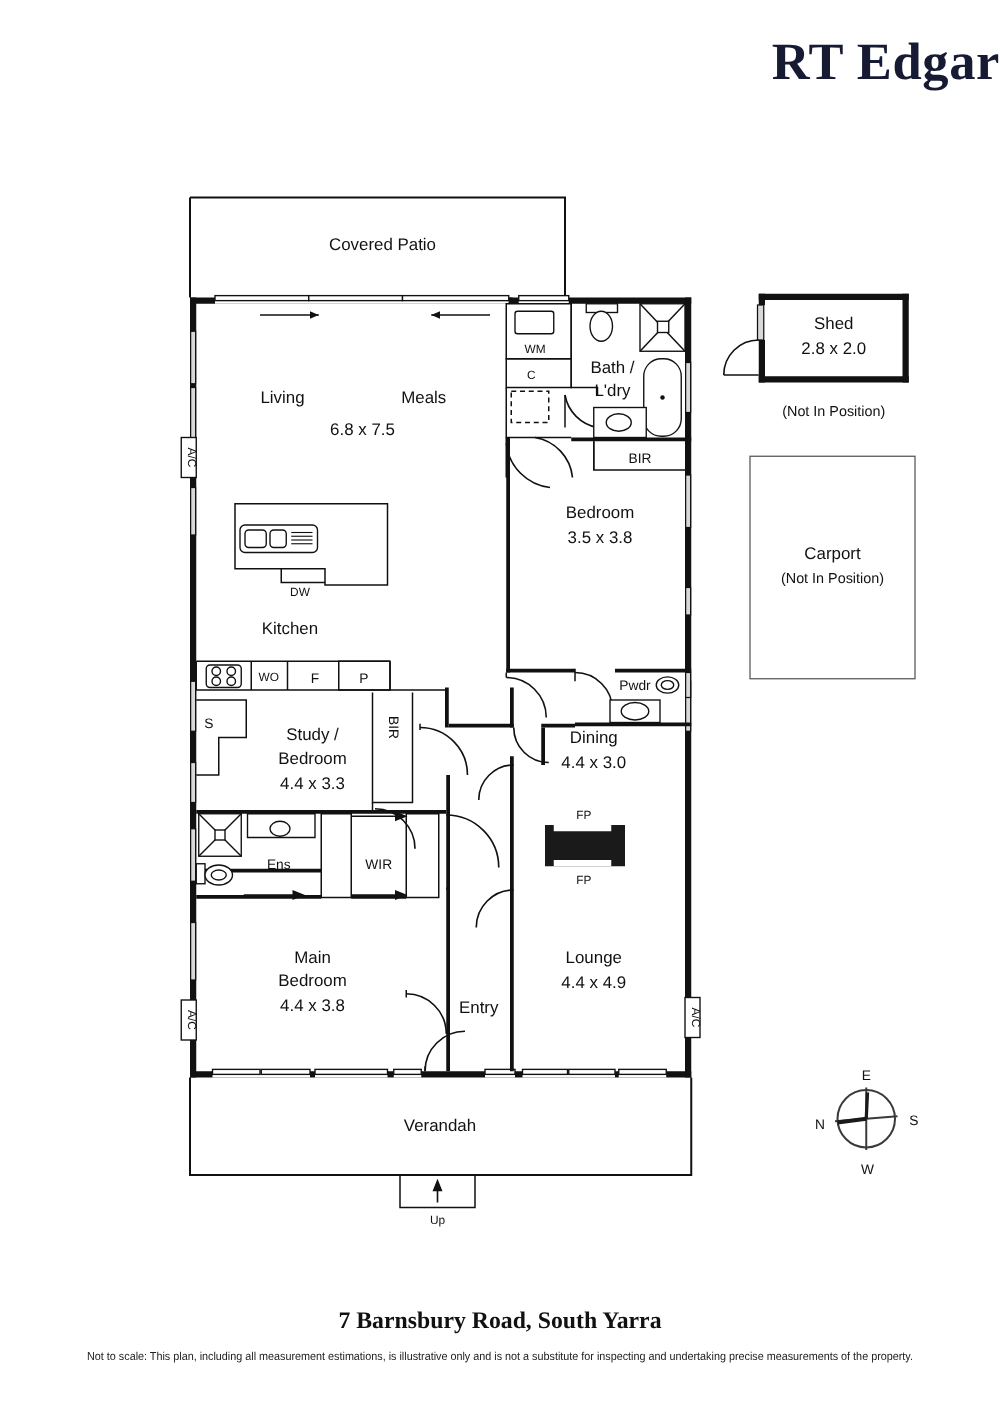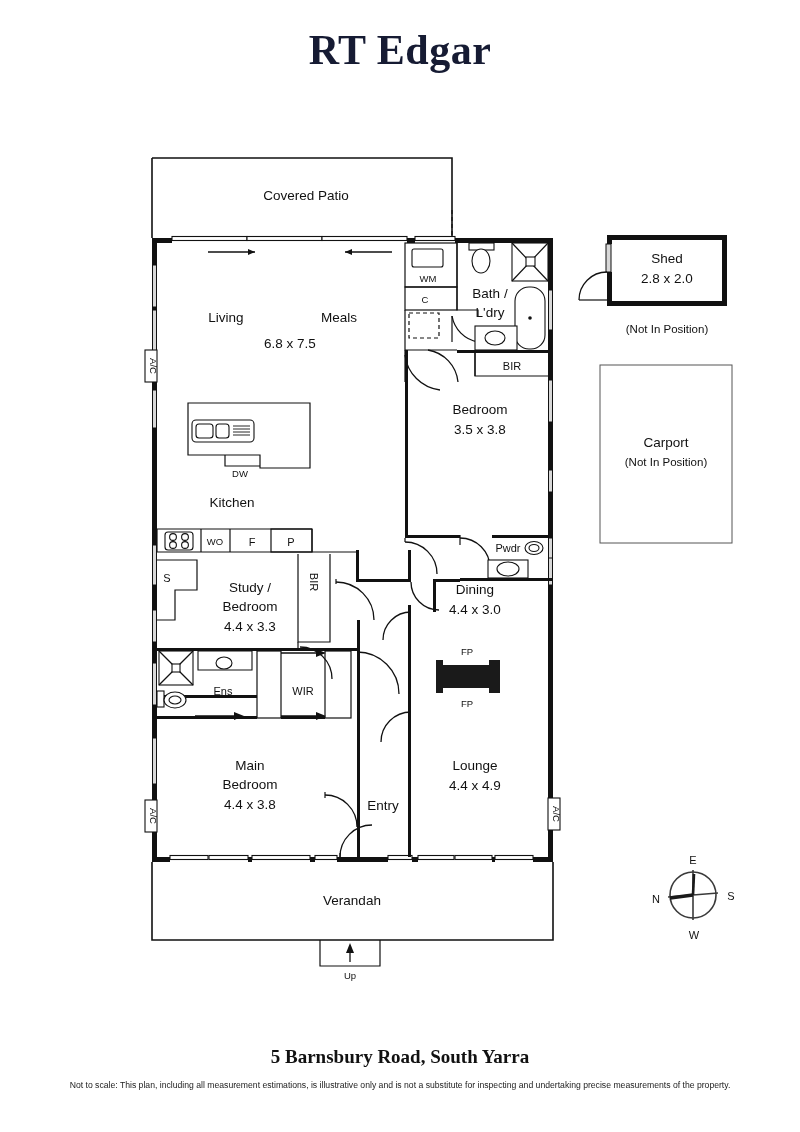--- a/index.html
+++ b/index.html
@@ -20,21 +20,21 @@
     inset: 0;
     width: 800px;
     height: 1132px;
   }
   
   .logo {
     position: absolute;
     top: 26px;
     left: 0;
     width: 800px;
-    text-align: center;
+    text-align: right;
     font-family: "Liberation Serif", serif;
     font-size: 42px;
     font-weight: 700;
     letter-spacing: 0.5px;
     color: #161b33;
   }
   
   .address {
     position: absolute;
     top: 1046px;
@@ -453,16 +453,16 @@
       <line x1="553" y1="745" x2="554" y2="724" stroke="#1a1a1a" stroke-width="2.6"></line>
       <text class="lbl-sm" x="553" y="714">E</text>
       <text class="lbl-sm" x="591" y="750">S</text>
       <text class="lbl-sm" x="554" y="789">W</text>
       <text class="lbl-sm" x="516" y="753">N</text>
     </g>
 
   </svg>
   </div>
 
-  <div class="address">5 Barnsbury Road, South Yarra</div>
+  <div class="address">7 Barnsbury Road, South Yarra</div>
   <div class="disclaimer">Not to scale: This plan, including all measurement estimations, is illustrative only and is not a substitute for inspecting and undertaking precise measurements of the property.</div>
 
 </div>
 
 </body></html>

